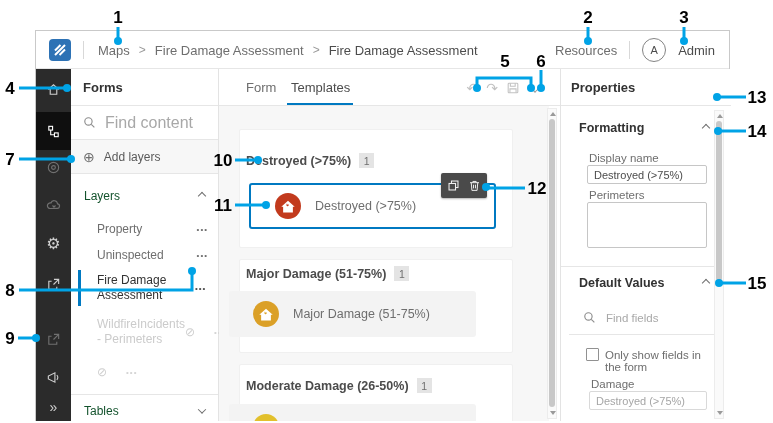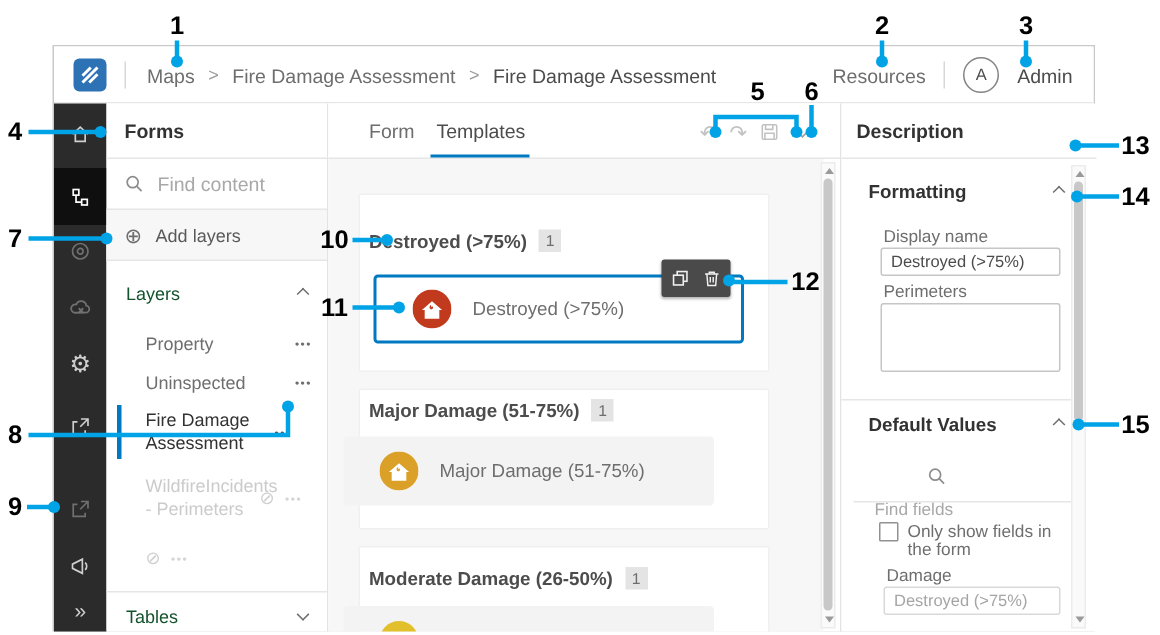--- a/index.html
+++ b/index.html
@@ -27,30 +27,30 @@
   .rail .it { position:absolute; left:0; width:35px; height:34px; display:flex; align-items:center; justify-content:center; color:#cfcfcf; }
   .rail .dim { color:#707070; }
   .rail .active-bg { position:absolute; left:0; top:43px; width:35px; height:38px; background:#0f0f0f; }
   .rail svg { display:block; }
   .glyph { font-size:14px; line-height:1; }
 
   
   .fpanel { position:absolute; left:35px; top:38px; width:148px; height:352px; background:#fff; border-right:1px solid #e3e3e3; font-size:12px; color:#6e6e6e; }
   .fp-title { height:37px; display:flex; align-items:center; padding-left:12px; font-size:13px; font-weight:bold; color:#323232; border-bottom:1px solid #e6e6e6; }
   .fp-search { height:34px; display:flex; align-items:center; padding-left:12px; gap:9px; border-bottom:1px solid #e6e6e6; }
-  .fp-search input { border:0; outline:0; width:90px; font-size:13px; color:#4c4c4c; font-family:inherit; background:transparent; }
+  .fp-search input { border:0; outline:0; width:90px; font-size:16px; color:#4c4c4c; font-family:inherit; background:transparent; }
   .fp-search input::placeholder { color:#a8a8a8; }
   .fp-add { height:34px; display:flex; align-items:center; padding-left:12px; gap:9px; border-bottom:1px solid #e6e6e6; background:#f7f7f7; color:#595959; }
   .fp-add .plus { font-size:14px; color:#6e6e6e; line-height:1; }
   .sec-row { height:32px; display:flex; align-items:center; padding:0 13px; justify-content:space-between; color:#14532d; }
   .layers-hdr { margin-top:6px; }
   .chev { width:6px; height:6px; border-right:1.4px solid #6e6e6e; border-bottom:1.4px solid #6e6e6e; display:inline-block; }
   .chev.down { transform:rotate(45deg) translate(-1px,-1px); }
   .chev.up { transform:rotate(-135deg); }
-  .layer-row { position:relative; display:flex; align-items:center; padding:0 10px 0 26px; color:#6e6e6e; }
+  .layer-row { position:relative; display:flex; align-items:center; padding:0 10px 0 26px; color:#6e6e6e;gap:12px; }
   .layer-name { flex:1; line-height:1.25; }
   .dots { color:#6e6e6e; font-size:8px; letter-spacing:1px; }
   .layer-row.sel { color:#323232; }
   .layer-row.sel .selbar { position:absolute; left:7px; top:2px; bottom:2px; width:3px; background:#0079c1; }
   .layer-row.off { color:#cbcbcb; }
   .layer-row.off .dots { color:#d4d4d4; }
   .ban { color:#cfcfcf; font-size:12px; margin-right:7px; line-height:1; }
   .fp-div { border-top:1px solid #e6e6e6; }
 
   
@@ -81,21 +81,21 @@
   .sarr.dn { bottom:3px; border-top:4px solid #9a9a9a; }
 
   
   .ppanel { position:absolute; left:525px; top:38px; width:170px; height:352px; background:#fff; font-size:11.5px; color:#6e6e6e; }
   .pp-title { height:37px; display:flex; align-items:center; padding-left:10px; font-size:13px; font-weight:bold; color:#323232; border-bottom:1px solid #e6e6e6; }
   .pp-sec { position:absolute; left:18px; right:22px; display:flex; align-items:center; justify-content:space-between; font-size:12.5px; font-weight:bold; color:#323232; }
   .pp-label { position:absolute; left:28px; color:#6e6e6e; }
   .pp-input { position:absolute; left:26px; width:120px; height:19px; border:1px solid #c6c6c6; border-radius:2px; font-size:11px; color:#4c4c4c; padding:0 6px; font-family:inherit; background:#fff; }
   .pp-area { position:absolute; left:26px; width:120px; height:46px; border:1px solid #c6c6c6; border-radius:2px; background:#fff; resize:none; }
   .pp-div { position:absolute; left:0; right:10px; border-top:1px solid #e6e6e6; }
-  .pp-find { position:absolute; left:22px; display:flex; align-items:center; gap:10px;flex-direction:column; }
+  .pp-find { position:absolute; left:22px; display:flex; align-items:center; gap:10px; }
   .pp-find input { border:0; outline:0; width:82px; font-size:11.5px; font-family:inherit; background:transparent; color:#4c4c4c; }
   .pp-find input::placeholder { color:#a8a8a8; }
   .cbx { position:absolute; left:25px; width:13px; height:13px; border:1px solid #919191; border-radius:1px; background:#fff; }
   .pp-dis { color:#a5a5a5; border-color:#d9d9d9; }
 
   
   .co { position:absolute; transform:translate(-50%,-50%); font-size:17px; font-weight:bold; color:#000; z-index:61; line-height:1; }
   .lines { position:absolute; left:0; top:0; z-index:60; pointer-events:none; }
 </style>
 </head>
@@ -370,21 +370,21 @@
       </div>
 
       <div class="sbar" style="left:328px;top:39px;height:311px">
         <div class="sarr up"></div>
         <div class="sarr dn"></div>
         <div class="sthumb" style="top:10px;height:288px"></div>
       </div>
     </div>
 
     <div class="ppanel">
-      <div class="pp-title">Description</div>
+      <div class="pp-title">Properties</div>
 
       <div class="pp-sec" style="top:52px">
         <span>Formatting</span>
         <span class="chev up"></span>
       </div>
       <div class="pp-label" style="top:83px">Display name</div>
       <input class="pp-input" style="top: 96px;" value="Destroyed (&gt;75%)">
       <div class="pp-label" style="top:120px">Perimeters</div>
       <textarea class="pp-area" style="top: 133px;"></textarea>
 

